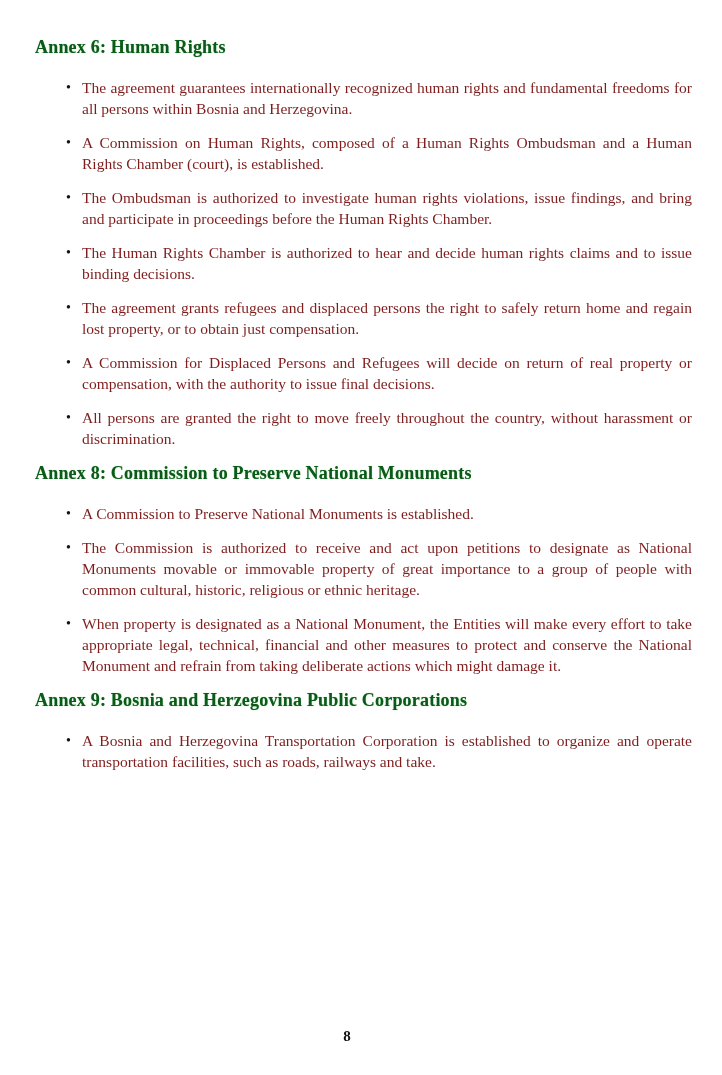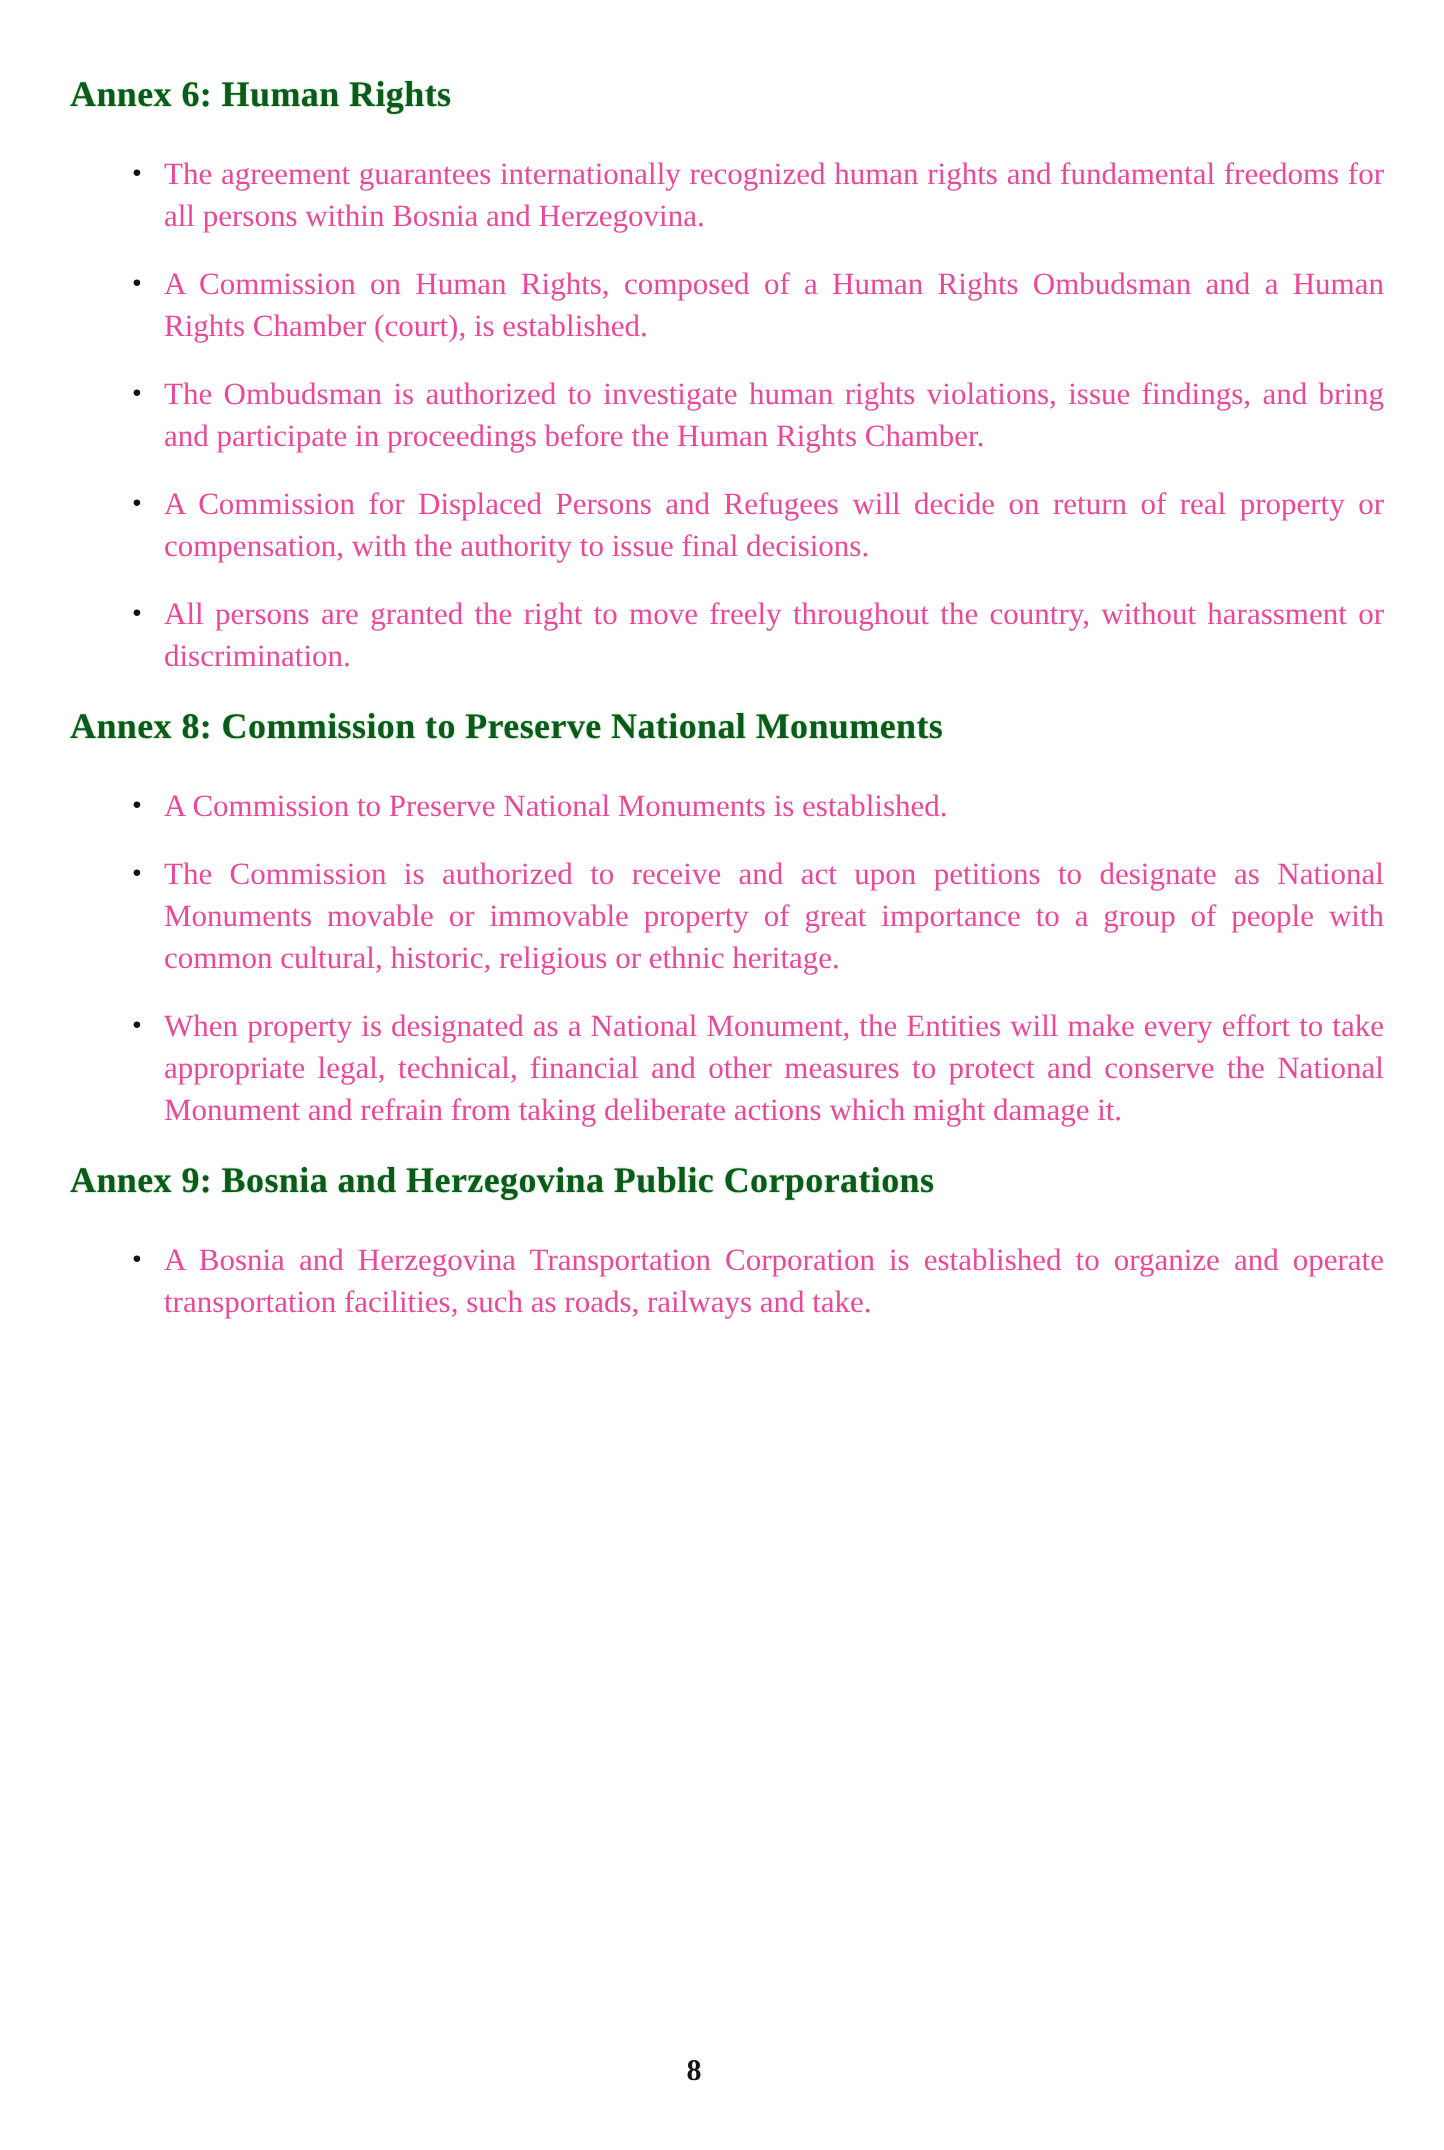--- a/index.html
+++ b/index.html
@@ -30,21 +30,21 @@
     margin: 0;
     padding: 0;
   }
   ul.bullet-list li {
     position: relative;
     padding-left: 47px;
     margin: 0 0 13px 0;
     font-size: 15.5px;
     line-height: 21px;
     text-align: justify;
-    color: #ec4899;
+    color: #7f1d1d;
   }
   ul.bullet-list li::before {
     content: "\2022";
     position: absolute;
     left: 31px;
     top: 0;
     font-size: 14px;
     color: #121212;
   }
   .page-number {
@@ -62,25 +62,27 @@
 <body>
 
 <div class="page">
 
   <div class="section">
     <h2 class="section-heading">Annex 6: Human Rights</h2>
     <ul class="bullet-list">
       <li>The agreement guarantees internationally recognized human rights and fundamental freedoms for all persons within Bosnia and Herzegovina.</li>
       <li>A Commission on Human Rights, composed of a Human Rights Ombudsman and a Human Rights Chamber (court), is established.</li>
       <li>The Ombudsman is authorized to investigate human rights violations, issue findings, and bring and participate in proceedings before the Human Rights Chamber.</li>
+      <li>The Human Rights Chamber is authorized to hear and decide human rights claims and to issue binding decisions.</li>
     </ul>
   </div>
 
   <div class="section">
     <ul class="bullet-list">
+      <li>The agreement grants refugees and displaced persons the right to safely return home and regain lost property, or to obtain just compensation.</li>
       <li>A Commission for Displaced Persons and Refugees will decide on return of real property or compensation, with the authority to issue final decisions.</li>
       <li>All persons are granted the right to move freely throughout the country, without harassment or discrimination.</li>
     </ul>
   </div>
 
   <div class="section">
     <h2 class="section-heading">Annex 8: Commission to Preserve National Monuments</h2>
     <ul class="bullet-list">
       <li>A Commission to Preserve National Monuments is established.</li>
       <li>The Commission is authorized to receive and act upon petitions to designate as National Monuments movable or immovable property of great importance to a group of people with common cultural, historic, religious or ethnic heritage.</li>

